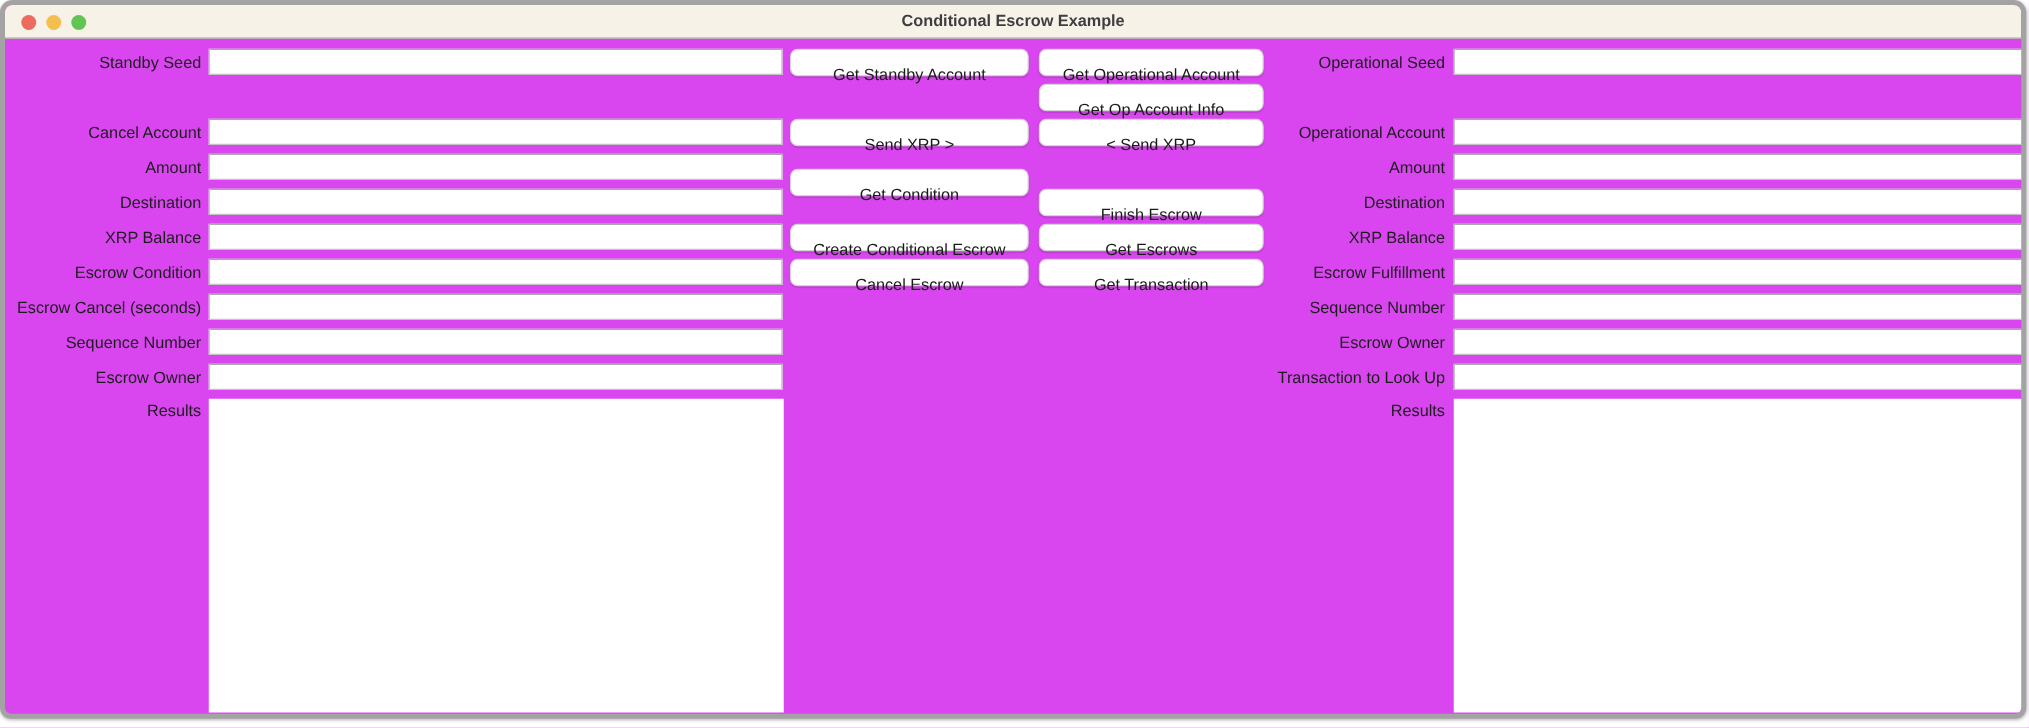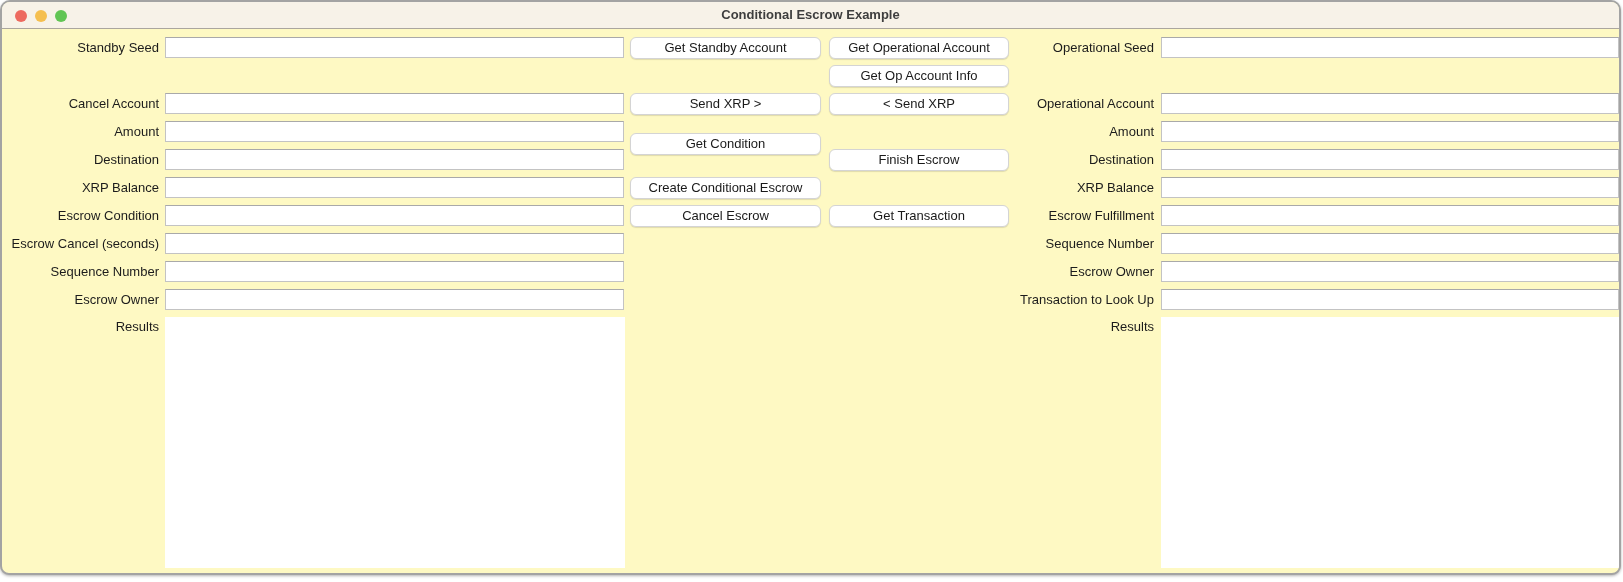--- a/index.html
+++ b/index.html
@@ -1,38 +1,38 @@
 <!DOCTYPE html>
 <html><head>
 <meta charset="utf-8">
 <style>
   html,body{margin:0;padding:0;background:#ffffff;width:1623px;height:582px;
     font-family:"Liberation Sans",sans-serif;-webkit-font-smoothing:antialiased;}
-  .window{position:absolute;left:0;top:0;width:1621px;height:575px;background:#fef9c3;
-    border:2px solid #a3a3a3;border-radius:10px 10px 9px 9px;overflow:hidden;
+  .window{position:absolute;left:0;top:0;width:1621px;height:575px;background:#d946ef;
+    border:4px solid #a3a3a3;border-radius:10px 10px 9px 9px;overflow:hidden;
     box-shadow:0 1px 3px rgba(0,0,0,.3);box-sizing:border-box;}
   .titlebar{position:absolute;left:0;top:0;width:100%;height:27px;background:#f7f2e8;
     border-bottom:1px solid #aba69e;box-sizing:border-box;}
   .title{position:absolute;left:0;top:0;width:100%;height:26px;line-height:26px;
     text-align:center;font-size:13px;font-weight:bold;color:#3e3e3e;}
   .lights{position:absolute;left:13px;top:8px;display:flex;gap:8px;}
   .light{width:12px;height:12px;border-radius:50%;}
   .lbl{position:absolute;height:21px;line-height:21px;font-size:13px;color:#1c1c1c;
     text-align:right;white-space:nowrap;}
   .lbl.left-col{left:4px;width:153px;}
   .lbl.right-col{left:990px;width:162px;}
   .field{position:absolute;height:21px;background:#ffffff;border:1px solid #c3c3c3;
     border-top-color:#a9a9a9;box-sizing:border-box;font-family:"Liberation Sans",sans-serif;
     font-size:13px;color:#1c1c1c;padding:0 4px;outline:none;}
   .field.left-col{left:163px;width:459px;}
   .field.right-col{left:1159px;width:458px;}
   .btn{position:absolute;height:22px;background:#ffffff;border:1px solid #d4d4d4;
     border-radius:6px;box-shadow:0 1px 1px rgba(0,0,0,.12);box-sizing:border-box;
     font-family:"Liberation Sans",sans-serif;font-size:13px;color:#1a1a1a;
-    text-align:center;line-height:20px;padding:0;cursor:default;}
+    text-align:center;line-height:20px;padding:10px;cursor:default;}
   .btn.col-a{left:628px;width:191px;}
   .btn.col-b{left:827px;width:180px;}
   .results-lbl{position:absolute;top:316px;height:18px;line-height:18px;font-size:13px;
     color:#1c1c1c;text-align:right;white-space:nowrap;}
   .results{position:absolute;top:315px;height:251px;background:#ffffff;border:none;
     resize:none;outline:none;box-sizing:border-box;font-family:"Liberation Sans",sans-serif;
     font-size:12px;color:#1c1c1c;padding:2px 4px;}
   .results.left-col{left:163px;width:460px;}
   .results.right-col{left:1159px;width:458px;}
 </style>
@@ -74,20 +74,21 @@
   <button class="btn col-a" style="top:35px">Get Standby Account</button>
   <button class="btn col-a" style="top:91px">Send XRP &gt;</button>
   <button class="btn col-a" style="top:131px">Get Condition</button>
   <button class="btn col-a" style="top:175px">Create Conditional Escrow</button>
   <button class="btn col-a" style="top:203px">Cancel Escrow</button>
 
   <button class="btn col-b" style="top:35px">Get Operational Account</button>
   <button class="btn col-b" style="top:63px">Get Op Account Info</button>
   <button class="btn col-b" style="top:147px">Finish Escrow</button>
   <button class="btn col-b" style="top:91px">&lt; Send XRP</button>
+  <button class="btn col-b" style="top:175px">Get Escrows</button>
   <button class="btn col-b" style="top:203px">Get Transaction</button>
 
   <div class="lbl right-col" style="top:35px">Operational Seed</div>
   <input class="field right-col" style="top: 35px;" value="">
   <div class="lbl right-col" style="top:91px">Operational Account</div>
   <input class="field right-col" style="top: 91px;" value="">
   <div class="lbl right-col" style="top:119px">Amount</div>
   <input class="field right-col" style="top: 119px;" value="">
   <div class="lbl right-col" style="top:147px">Destination</div>
   <input class="field right-col" style="top: 147px;" value="">

